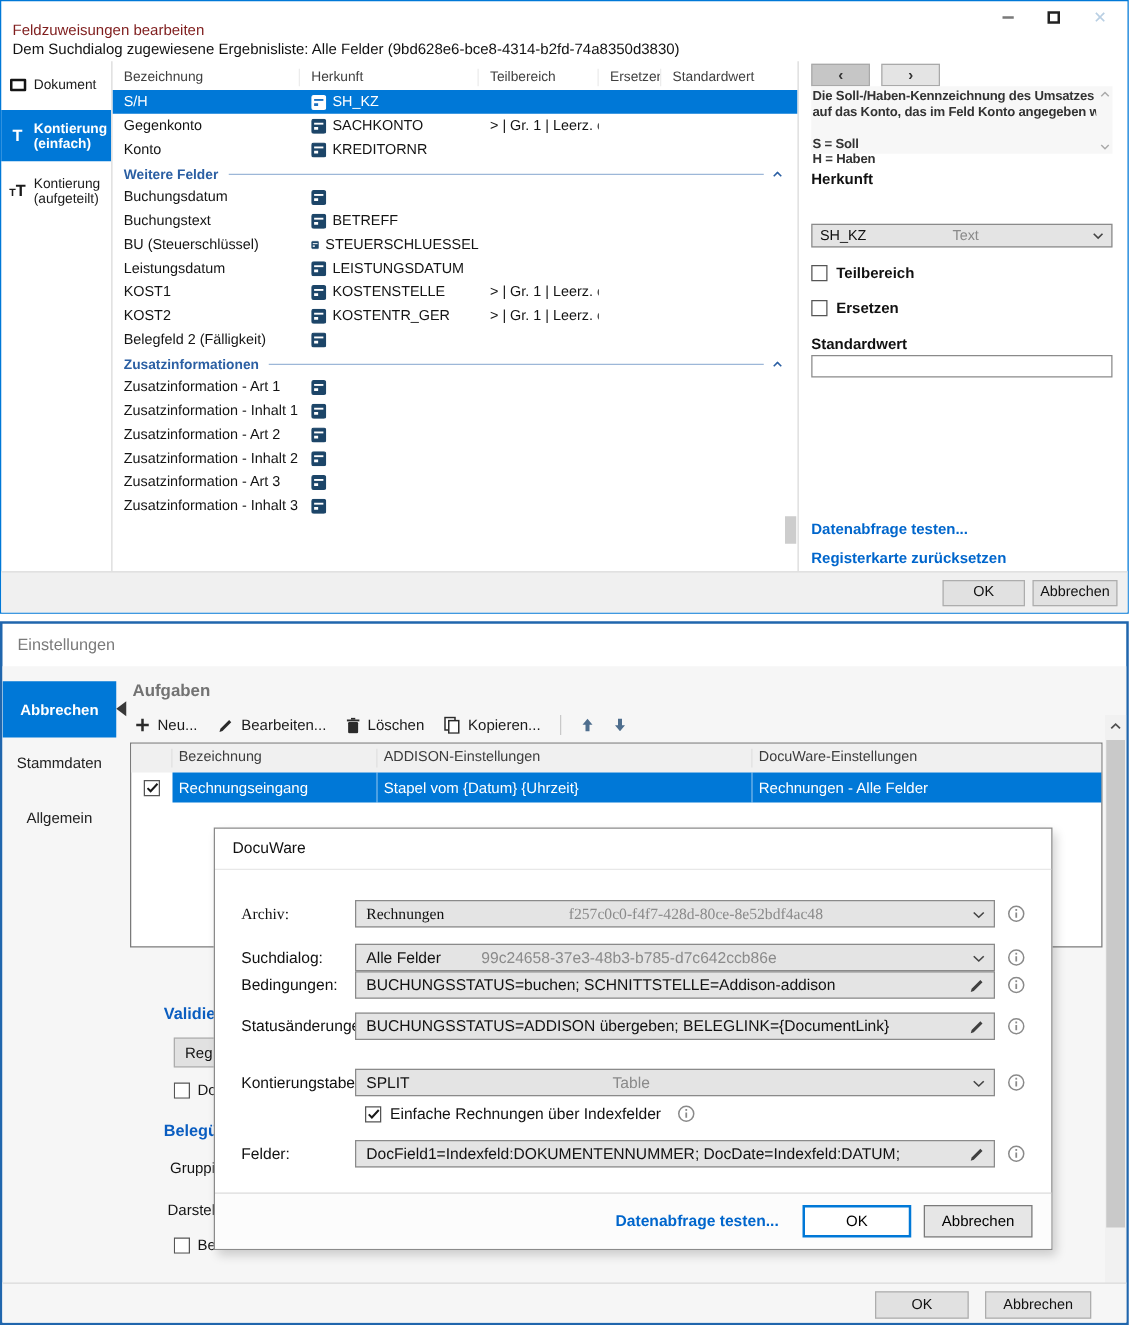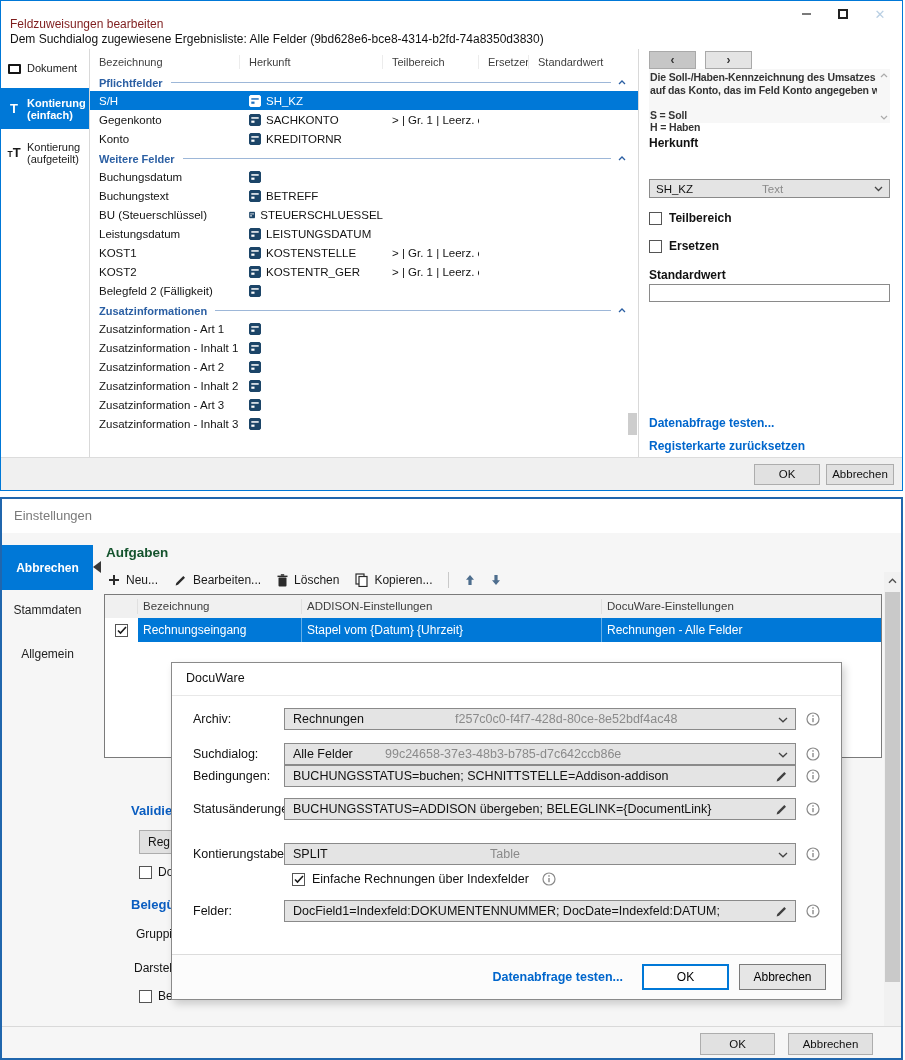--- a/index.html
+++ b/index.html
@@ -76,21 +76,21 @@
 
   
   #win2{position:absolute;left:0;top:497px;width:903px;height:563px;background:#fff;border:2px solid #2066ad}
   .w2-title{position:absolute;left:12px;top:9px;font-size:13px;color:#7a7a7a}
   #w2-content{position:absolute;left:0;top:34px;right:0;bottom:0;background:#f6f6f6;overflow:hidden}
   .w2tab{position:absolute;left:0;width:91px;display:flex;align-items:center;justify-content:center;font-size:12px;color:#222;cursor:default}
   #t-buch{top:12px;height:45px;background:#0078d7;color:#fff;font-weight:bold}
   #t-stamm{top:62px;height:30px}
   #t-allg{top:106px;height:30px}
   #w2notch{position:absolute;left:91px;top:28px;width:0;height:0;border-top:6px solid transparent;border-bottom:6px solid transparent;border-right:8px solid #383838}
-  #aufgaben{position:absolute;left:104px;top:12px;font-size:13.5px;font-weight:bold;color:#14532d}
+  #aufgaben{position:absolute;left:104px;top:12px;font-size:13.5px;font-weight:bold;color:#737373}
   #toolbar{position:absolute;left:106px;top:36px;height:22px;display:flex;align-items:center;gap:16px;font-size:12px;color:#1a1a1a}
   .tbi{display:flex;align-items:center;gap:6px;cursor:default;white-space:nowrap}
   .tbsep{width:1px;height:16px;background:#c9c9c9}
   #taskbox{position:absolute;left:102px;top:61px;width:778px;height:164px;background:#fff;border:1px solid #7a7a7a}
   .w2grid{display:grid;grid-template-columns:33px 164px 300px 1fr}
   .w2hdr{height:23px;background:#f0f0f0;align-items:center;font-size:11.5px;color:#3d3d3d}
   .w2hdr>div{padding-left:5px;border-right:1px solid #e0e0e0;height:15px;line-height:15px;white-space:nowrap;overflow:hidden}
   .w2hdr>div:last-child{border-right:none}
   .w2row{height:24px;align-items:center;font-size:12px}
   .ckcell{display:flex;justify-content:center;align-items:center;height:100%}
@@ -176,29 +176,20 @@
 
     <div id="w1-table">
       <div class="w1grid w1hdr">
         <div>Bezeichnung</div>
         <div>Herkunft</div>
         <div>Teilbereich</div>
         <div>Ersetzen</div>
         <div>Standardwert</div>
       </div>
       <div id="w1-rows">
-          <div class="w1group">
-            <span class="glabel">Pflichtfelder</span>
-            <span class="gline"></span>
-            <span class="gchev">
-              <svg width="8" height="5">
-                <polyline points="1,4 4,1 7,4" fill="none" stroke="#2b5fa3" stroke-width="1.3"></polyline>
-              </svg>
-            </span>
-          </div>
           <div class="w1grid w1row sel">
             <div class="cname">S/H</div>
             <div class="csrc">
               <svg width="12" height="12" viewBox="0 0 12 12">
                 <rect x="0.5" y="0.5" width="11" height="11" rx="1.5" fill="#ffffff" stroke="#ffffff"></rect>
                 <rect x="2.3" y="3.2" width="7.4" height="1.5" fill="#1c6fbf"></rect>
                 <rect x="2.3" y="6.6" width="3.2" height="2.2" fill="#1c6fbf"></rect>
               </svg>
               <span class="srctxt">SH_KZ</span>
             </div>
@@ -572,21 +563,21 @@
       <div class="clip" id="c-dars">Darstell</div>
       <div class="clip" id="c-bein">
         <span class="cb"></span>
         <span>Bein</span>
       </div>
 
       <div id="modal">
         <div id="modal-title">DocuWare</div>
         <div id="modal-div"></div>
         <div id="modal-body">
-            <div class="dwrow" style="margin-top: 12px;">
+            <div class="dwrow" style="margin-top: 24px; font-family: Liberation Serif, serif;">
               <span class="dwlabel">Archiv:</span>
               <span class="dwctl dwsel">
                 <span class="dwval">Rechnungen</span>
                 <span class="dwhint" style="left:170px">f257c0c0-f4f7-428d-80ce-8e52bdf4ac48</span>
                 <span class="dwchev">
                   <svg width="10" height="6">
                     <polyline points="1,1 5,4.8 9,1" fill="none" stroke="#444" stroke-width="1.3"></polyline>
                   </svg>
                 </span>
               </span>

